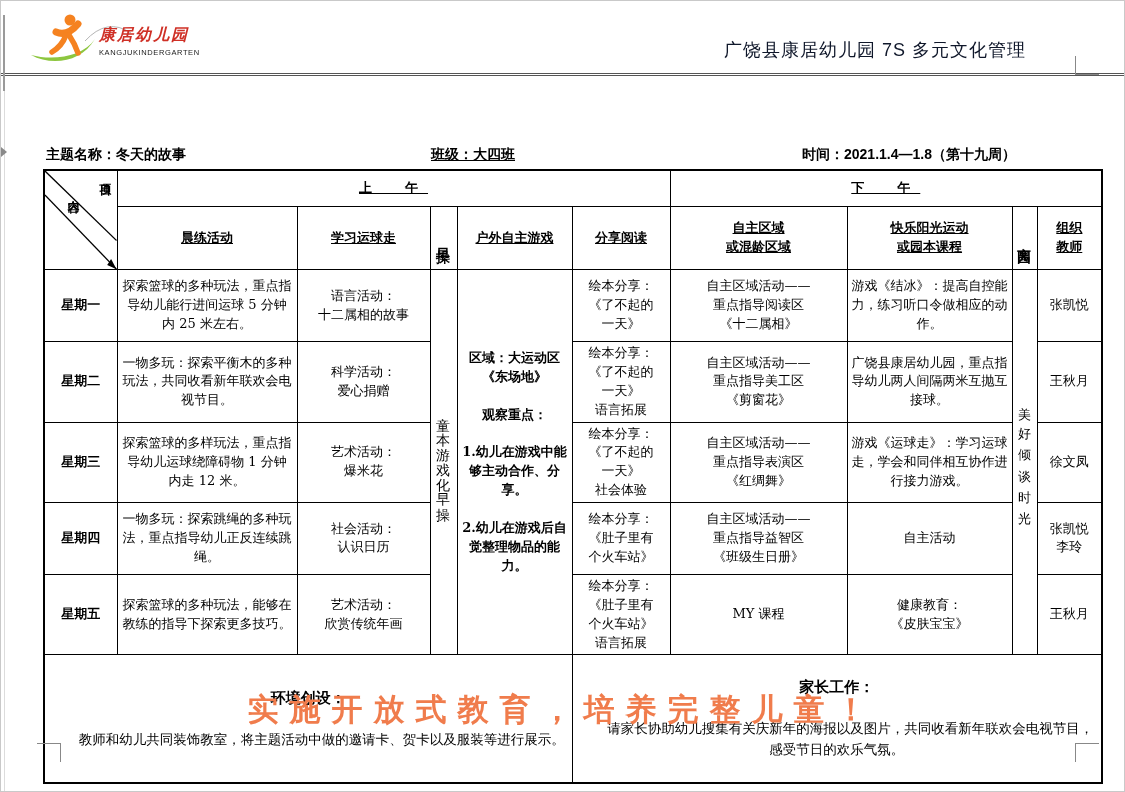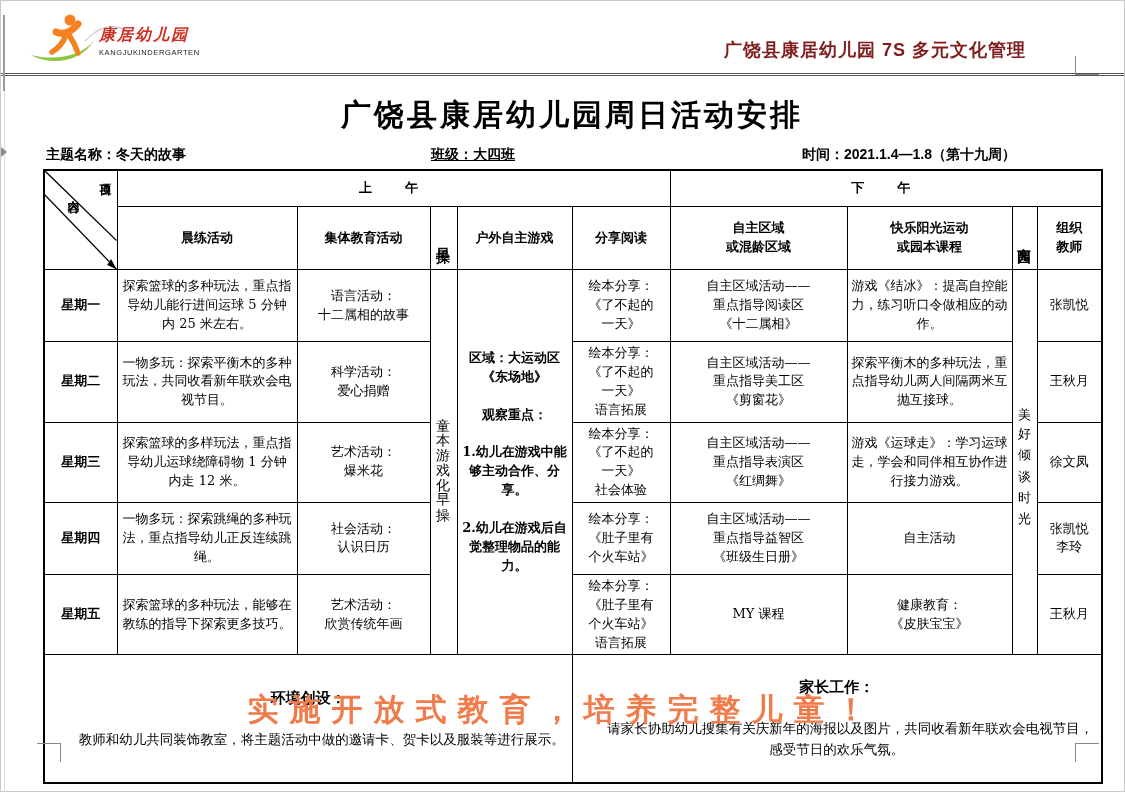--- a/index.html
+++ b/index.html
@@ -7,21 +7,21 @@
     width:1125px;height:792px;position:relative;background:#ffffff;
     font-family:"Liberation Sans", sans-serif;color:#000;overflow:hidden;
   }
   .canvas{position:absolute;inset:0;border:1px solid #c9c9c9;box-sizing:border-box;}
 
   
   .brand{position:absolute;left:0;top:0;width:100%;height:72px;}
   .logo{position:absolute;left:28px;top:10px;width:210px;height:58px;}
   .hdr-right{
     position:absolute;left:723px;top:37px;width:300px;
-    font-size:18px;font-weight:bold;color:#7f1d1d;letter-spacing:1px;white-space:nowrap;
+    font-size:18px;font-weight:normal;color:#0f172a;letter-spacing:1px;white-space:nowrap;
   }
   .dbl-rule{
     position:absolute;left:0;top:72px;width:100%;height:3px;
     border-top:1px solid #555;border-bottom:1px solid #555;box-sizing:border-box;
   }
 
   
   .doc-title{
     position:absolute;left:42px;top:94px;width:1058px;text-align:center;
     font-size:30px;font-weight:bold;letter-spacing:3px;
@@ -32,21 +32,21 @@
   .meta-time{position:absolute;left:765px;top:0;padding-left:36px;}
 
   
   .tbl-wrap{position:absolute;left:42px;top:168px;}
   table.sched{border-collapse:collapse;table-layout:fixed;width:1058px;border:2px solid #000;}
   table.sched td{
     border:1px solid #000;padding:2px 4px;vertical-align:middle;text-align:center;
     font-size:13px;line-height:1.45;box-sizing:border-box;overflow:hidden;
     white-space:pre-line;font-family:"DejaVu Serif", serif;
   }
-  td.hd{font-family:"Liberation Sans", sans-serif;font-weight:bold;font-size:14px;white-space:pre-line;}
+  td.hd{font-family:"Liberation Sans", sans-serif;font-weight:bold;font-size:14px;white-space:pre-line;text-decoration:underline;}
   td.ampm{font-size:16px;letter-spacing:10px;}
   td.day{font-family:"Liberation Sans", sans-serif;font-weight:bold;font-size:15px;white-space:nowrap;}
   td.left{text-align:left;padding:3px 7px;font-weight:bold;}
   td.just{text-align:justify;text-justify:inter-ideograph;padding:3px 7px;}
   td.dbl{border-left:3px double #000;}
   td.thick-top{border-top:2px solid #000;}
   td.topal{vertical-align:top;text-align:left;padding:4px 8px;}
 
   .vtxt{
     writing-mode:vertical-rl;text-orientation:upright;display:inline-block;
@@ -103,21 +103,20 @@
       <path d="M37,24 Q33,35 23,41" stroke="#f58220" stroke-width="5.5" fill="none" stroke-linecap="round"></path>
       <path d="M40,24 Q46,33 49,42" stroke="#f58220" stroke-width="5.5" fill="none" stroke-linecap="round"></path>
       <path d="M56,30 Q78,6 102,22" stroke="#b5b5b5" stroke-width="1" fill="none"></path>
       <text x="70" y="29" font-size="16" font-weight="bold" font-style="italic" fill="#cf3026" font-family="DejaVu Serif, serif" letter-spacing="2">康居幼儿园</text>
       <text x="70" y="44" font-size="7.5" fill="#1a1a1a" letter-spacing="0.6" font-family="Liberation Sans, sans-serif">KANGJUKINDERGARTEN</text>
     </svg>
     <div class="hdr-right">广饶县康居幼儿园 7S 多元文化管理</div>
   </div>
   <div class="dbl-rule"></div>
 
-  <div class="doc-title">广饶县康居幼儿园周日活动安排</div>
   <div class="meta">
     <span class="meta-theme">主题名称：冬天的故事</span>
     <span class="meta-class">班级：大四班</span>
     <span class="meta-time">时间：2021.1.4—1.8（第十九周）</span>
   </div>
 
   <div class="tbl-wrap">
     <table class="sched">
       <colgroup>
         <col style="width:73px">
@@ -143,21 +142,21 @@
           <span class="corner-lbl cl-item">项目</span>
           <span class="corner-lbl cl-content">内容</span>
           <span class="corner-lbl cl-time">时间</span>
         </td>
         <td class="hd ampm dbl" colspan="5">上　午</td>
         <td class="hd ampm dbl" colspan="4">下　午</td>
       </tr>
 
       <tr style="height:52px">
         <td class="hd dbl">晨练活动</td>
-        <td class="hd">集体教育活动</td>
+        <td class="hd">学习运球走</td>
         <td class="hd"><span class="vtxt v-head">早操</span></td>
         <td class="hd">户外自主游戏</td>
         <td class="hd">分享阅读</td>
         <td class="hd dbl">自主区域
 或混龄区域</td>
         <td class="hd">快乐阳光运动
 或园本课程</td>
         <td class="hd"><span class="vtxt v-head">离园</span></td>
         <td class="hd">组织
 教师</td>
@@ -192,21 +191,21 @@
         <td class="just dbl">一物多玩：探索平衡木的多种玩法，共同收看新年联欢会电视节目。</td>
         <td>科学活动：
 爱心捐赠</td>
         <td>绘本分享：
 《了不起的
 一天》
 语言拓展</td>
         <td class="dbl">自主区域活动——
 重点指导美工区
 《剪窗花》</td>
-        <td class="just">探索平衡木的多种玩法，重点指导幼儿两人间隔两米互抛互接球。</td>
+        <td class="just">广饶县康居幼儿园，重点指导幼儿两人间隔两米互抛互接球。</td>
         <td>王秋月</td>
       </tr>
 
       <tr style="height:74px">
         <td class="day">星期三</td>
         <td class="just dbl">探索篮球的多样玩法，重点指导幼儿运球绕障碍物 1 分钟内走 12 米。</td>
         <td>艺术活动：
 爆米花</td>
         <td>绘本分享：
 《了不起的

